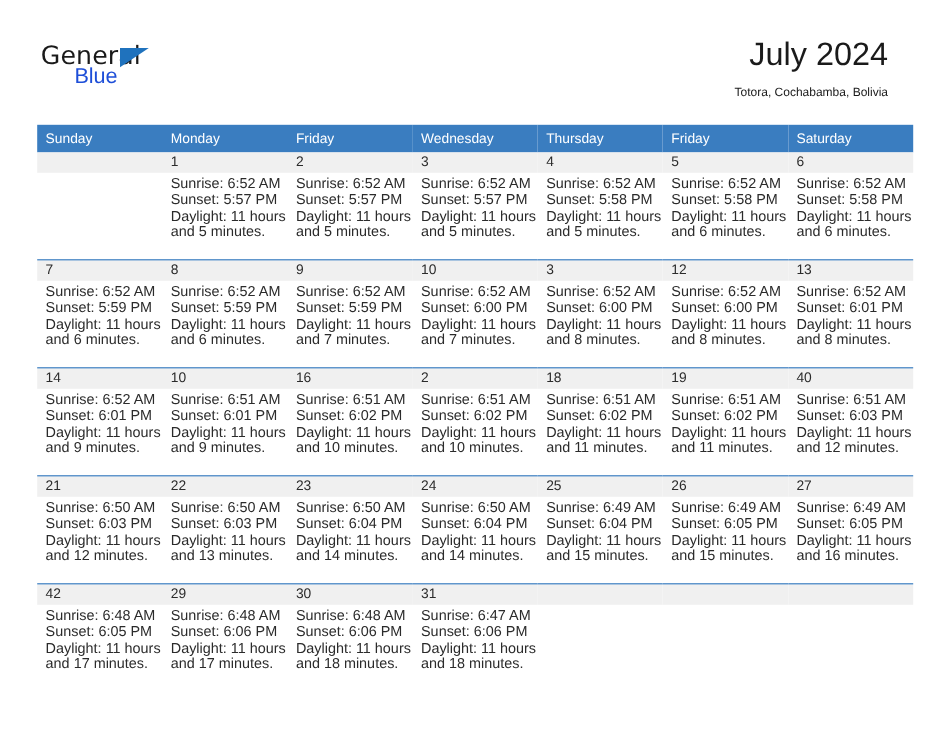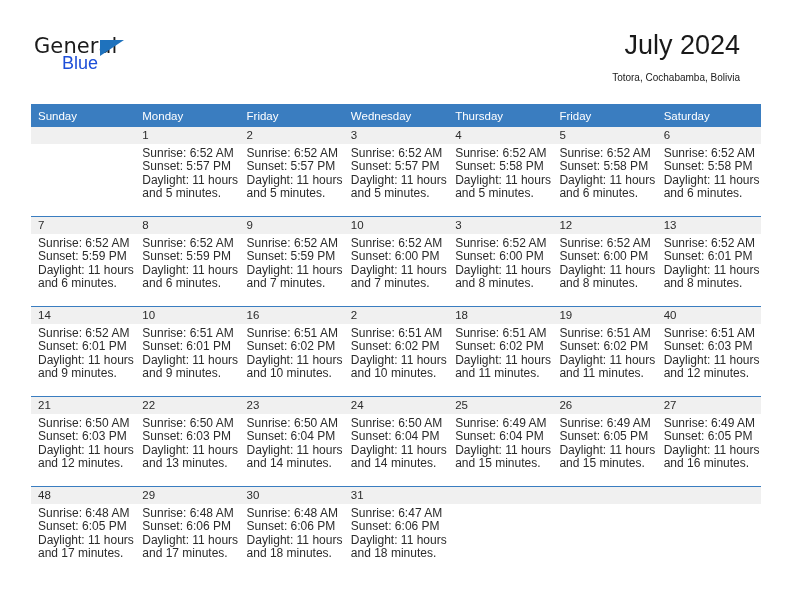--- a/index.html
+++ b/index.html
@@ -494,21 +494,21 @@
                 <div>Sunset: 6:05 PM</div>
                 <div>Daylight: 11 hours</div>
                 <div>and 16 minutes.</div>
               </div>
             </div>
           </td>
         </tr>
         <tr class="week-row">
           <td>
             <div class="cell-inner">
-              <div class="daynum">48</div>
+              <div class="daynum">42</div>
               <div class="details">
                 <div>Sunrise: 6:48 AM</div>
                 <div>Sunset: 6:05 PM</div>
                 <div>Daylight: 11 hours</div>
                 <div>and 17 minutes.</div>
               </div>
             </div>
           </td>
           <td>
             <div class="cell-inner">

